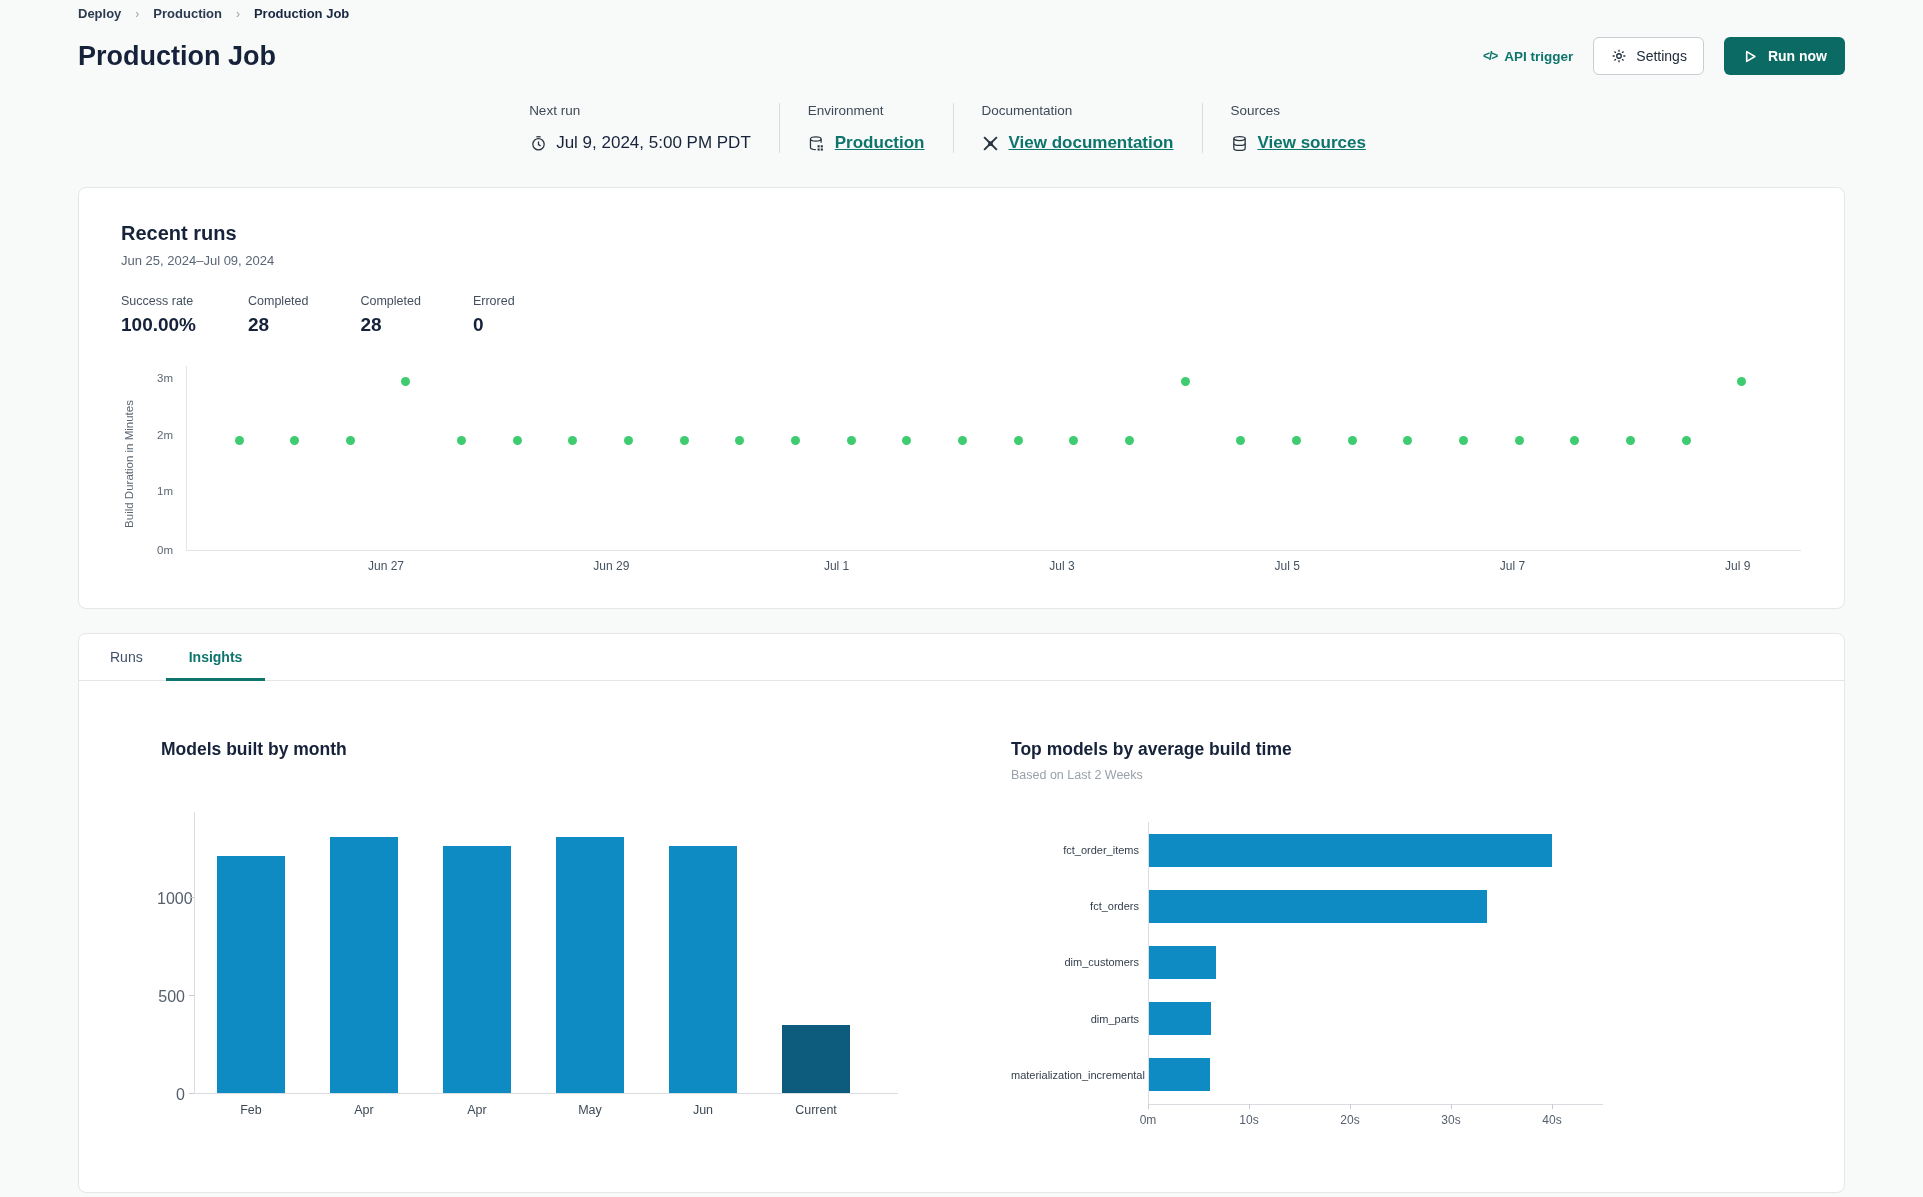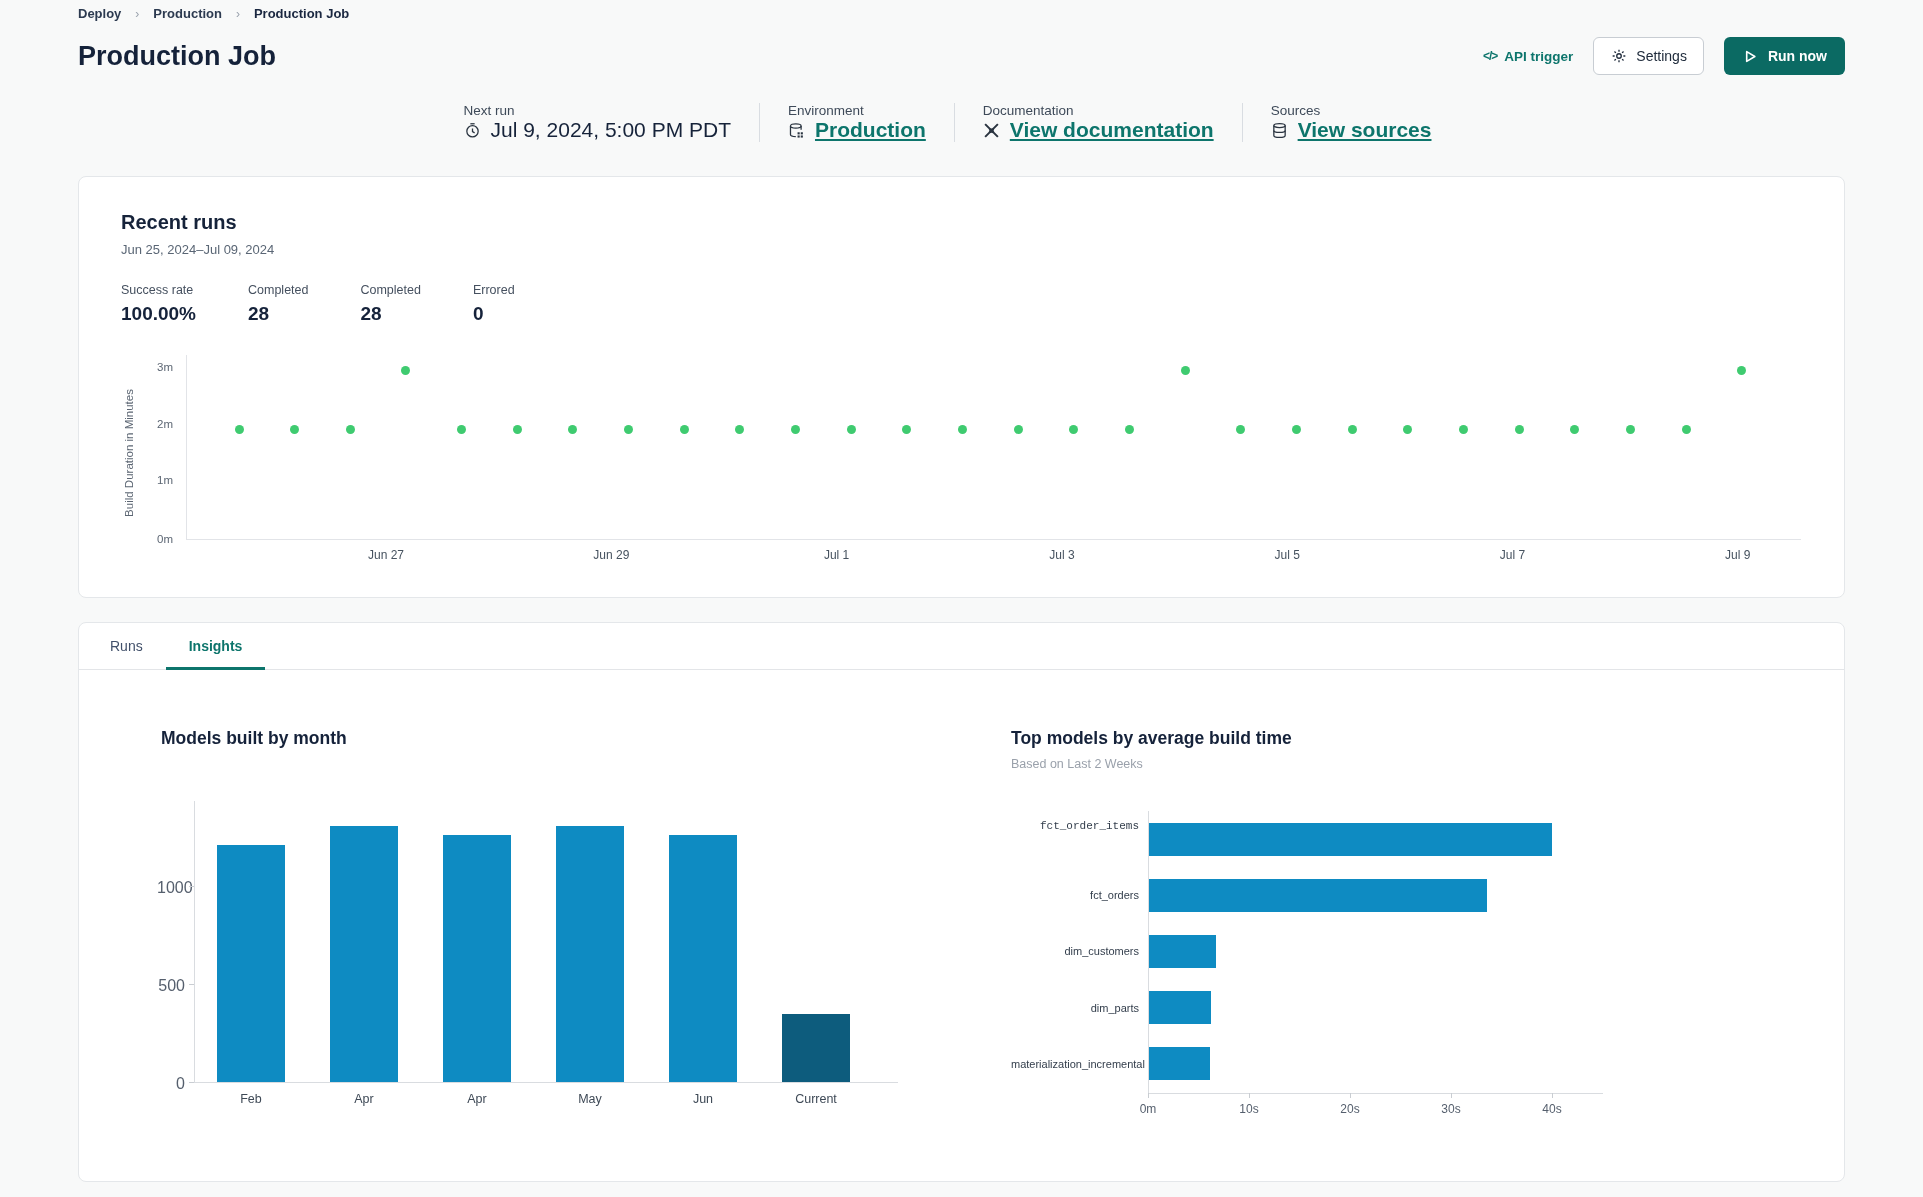--- a/index.html
+++ b/index.html
@@ -26,21 +26,21 @@
   .api-trigger .code-glyph { font-size: 12px; font-weight: 700; letter-spacing: -1px; }
   .btn { display: flex; align-items: center; gap: 8px; height: 38px; border-radius: 6px; font-size: 14px; cursor: pointer; }
   .btn-settings { background: #ffffff; border: 1px solid #c8cdd3; padding: 0 16px; color: #202c3c; }
   .btn-run { border: none; padding: 0 18px; color: #ffffff; font-weight: 600; }
 
   
   .meta-row { display: flex; margin-top: 28px; justify-content: center; }
   .meta-group { padding: 0 28px; border-left: 1px solid #d9dde2; }
   .meta-group:first-child { padding-left: 0; border-left: none; }
   .meta-label { font-size: 13.5px; color: #3e4a59; }
-  .meta-value { margin-top: 0; display: flex; align-items: center; gap: 9px; font-size: 21px; color: #16233a; }
+  .meta-value { margin-top: 15px; display: flex; align-items: center; gap: 9px; font-size: 17px; color: #16233a; }
   .meta-link { color: #0d756c; font-weight: 600; text-decoration: underline; cursor: pointer; }
   .meta-icon { display: inline-flex; width: 18px; height: 18px; align-items: center; justify-content: center; }
 
   
   .card { background: #ffffff; border: 1px solid #e4e7ea; border-radius: 8px; }
   .recent-runs { margin-top: 34px; padding: 34px 42px 30px 42px; }
   .rr-title { font-size: 20px; font-weight: 700; color: #16233a; }
   .rr-dates { margin-top: 8px; font-size: 13px; color: #5a6675; }
   .stats-row { display: flex; gap: 52px; margin-top: 26px; }
   .stat-label { font-size: 12.5px; color: #45505f; }
@@ -285,21 +285,21 @@
             <div class="vbar-bar" style="left: 621px; top: 219.38px; height: 67.62px; background: rgb(13, 92, 125);"></div>
             <div class="vbar-xlabel" style="left: 655px;">Current</div>
           </div>
       </div>
       <div class="block-right">
         <div class="chart-title">Top models by average build time</div>
         <div class="chart-subtitle">Based on Last 2 Weeks</div>
         <div class="hbar-chart" id="hbar-chart">
             <div class="hbar-yaxis"></div>
             <div class="hbar-xaxis"></div>
-            <div class="hbar-label" style="top: 9px; font-family: Liberation Mono, monospace;">fct_order_items</div>
+            <div class="hbar-label" style="top: 22px;">fct_order_items</div>
             <div class="hbar-bar" style="top: 11.5px; width: 402.99px; background: rgb(14, 139, 194);"></div>
             <div class="hbar-label" style="top: 78.2px;">fct_orders</div>
             <div class="hbar-bar" style="top: 67.7px; width: 338.35px; background: rgb(14, 139, 194);"></div>
             <div class="hbar-label" style="top: 134.4px;">dim_customers</div>
             <div class="hbar-bar" style="top: 123.9px; width: 66.66px; background: rgb(14, 139, 194);"></div>
             <div class="hbar-label" style="top: 190.6px;">dim_parts</div>
             <div class="hbar-bar" style="top: 180.1px; width: 61.61px; background: rgb(14, 139, 194);"></div>
             <div class="hbar-label" style="top: 246.8px;">materialization_incremental</div>
             <div class="hbar-bar" style="top: 236.3px; width: 60.6px; background: rgb(14, 139, 194);"></div>
             <div class="hbar-xtickmark" style="left: 137px;"></div>

